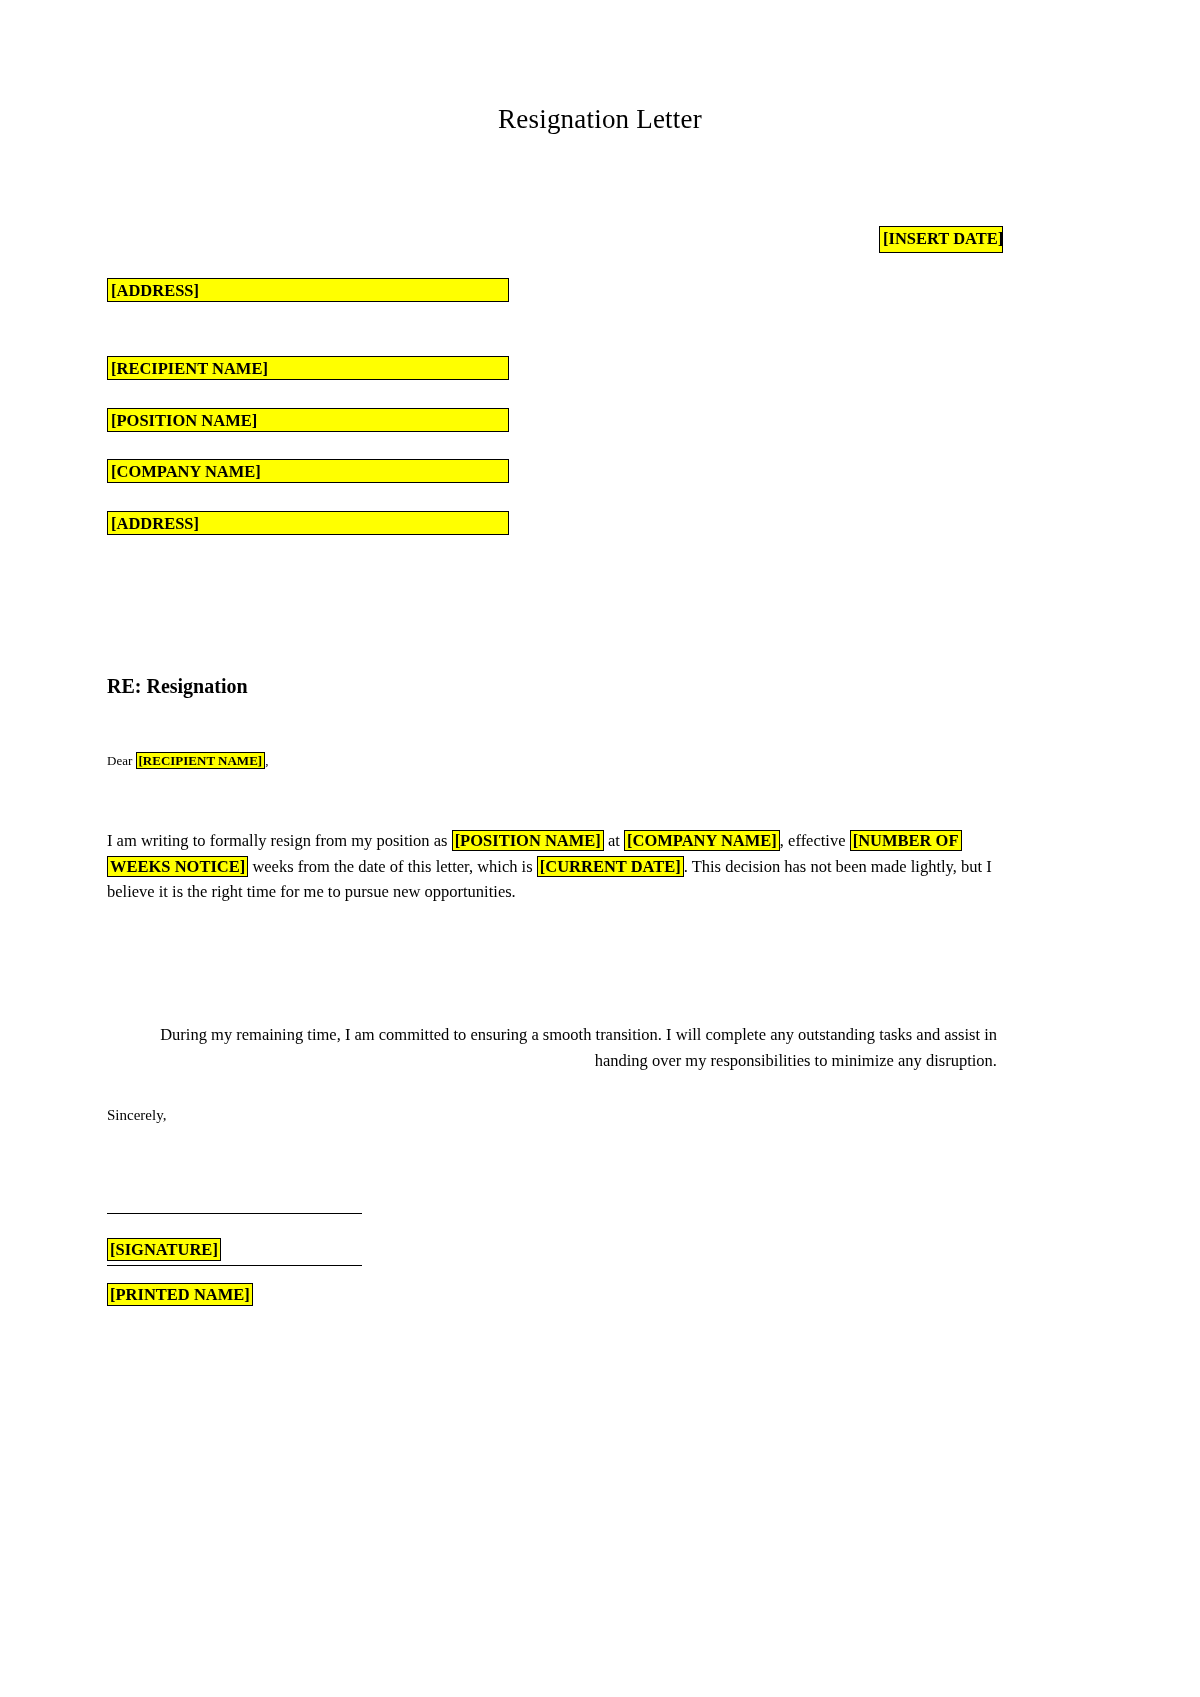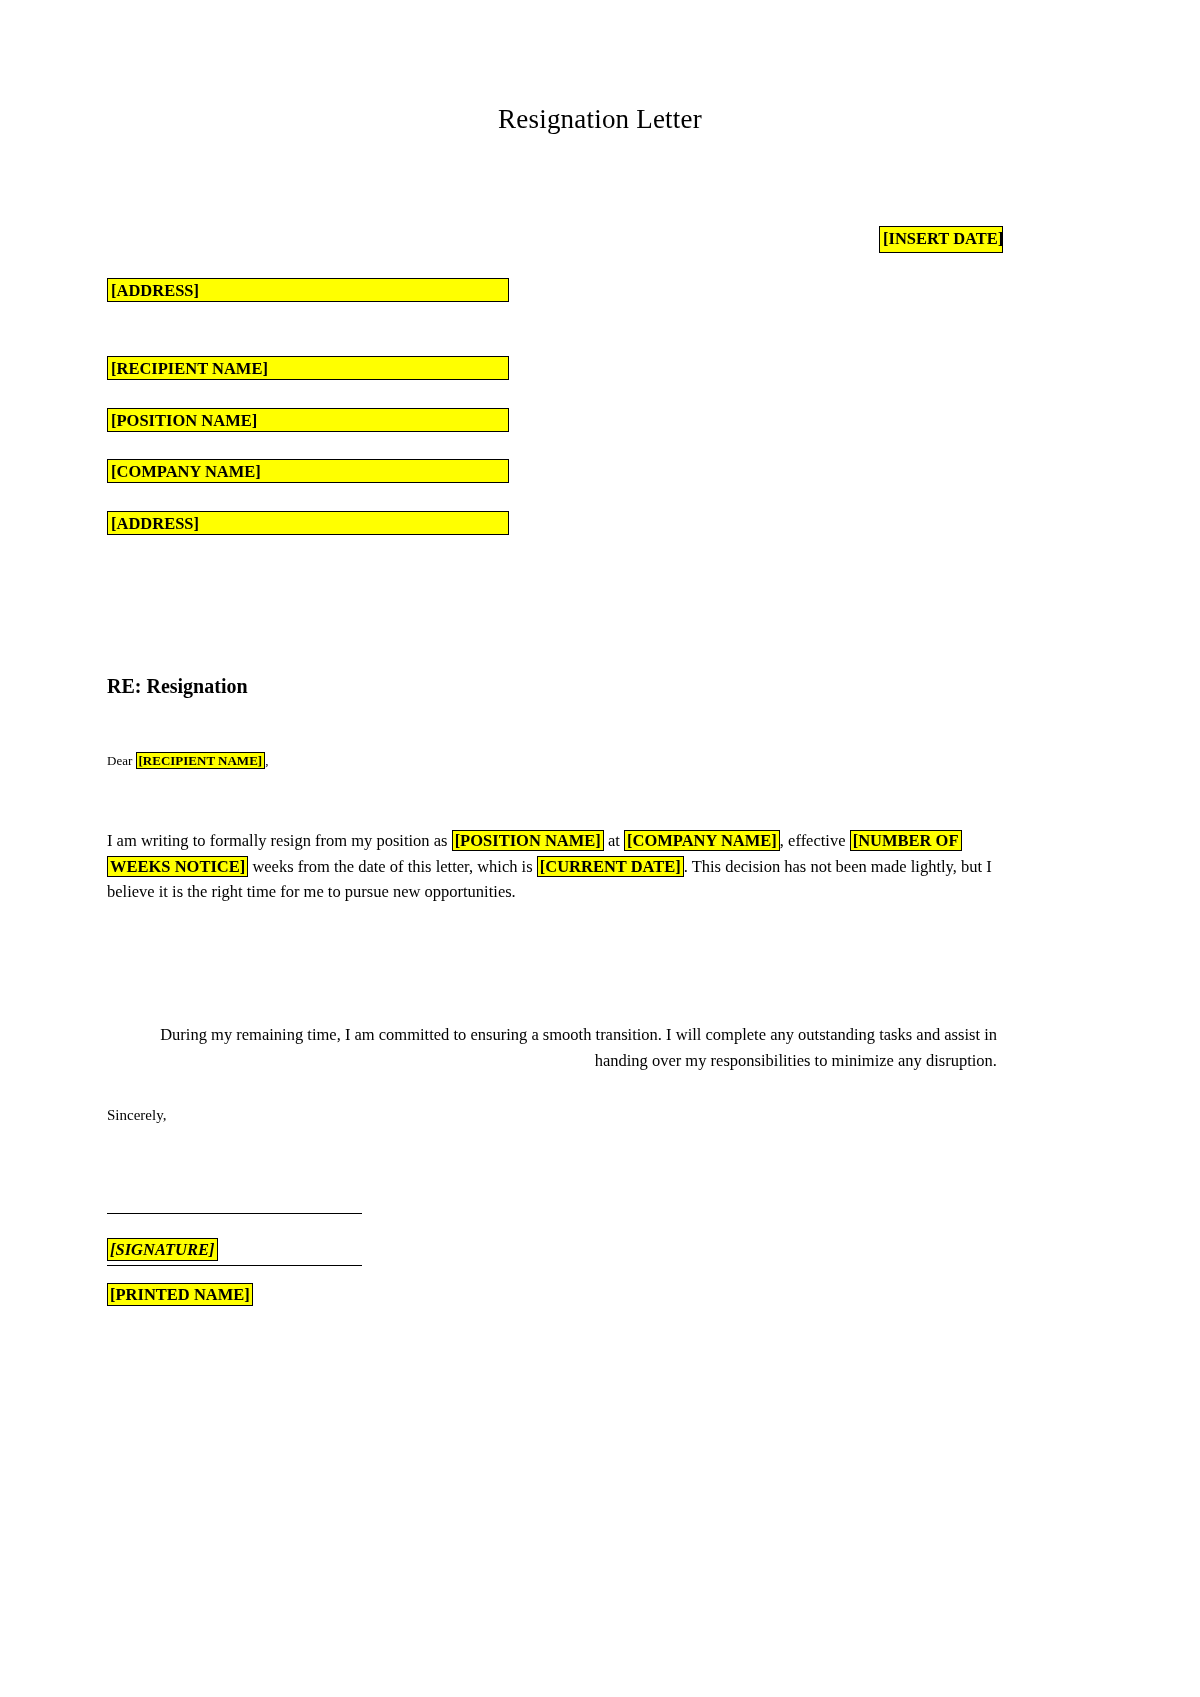--- a/index.html
+++ b/index.html
@@ -139,21 +139,20 @@
     left: 107px;
     top: 1238px;
     background: #ffff00;
     border: 1.3px solid #000000;
     box-sizing: border-box;
     font-size: 16.5px;
     font-weight: bold;
     line-height: 21px;
     padding: 0 2px;
     white-space: nowrap;
-    font-style: italic;
   }
 
   .printed-field {
     position: absolute;
     left: 107px;
     top: 1283px;
     background: #ffff00;
     border: 1.3px solid #000000;
     box-sizing: border-box;
     font-size: 16.5px;

